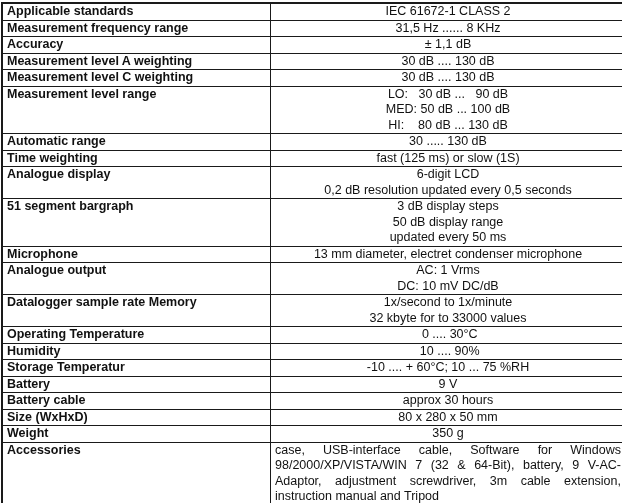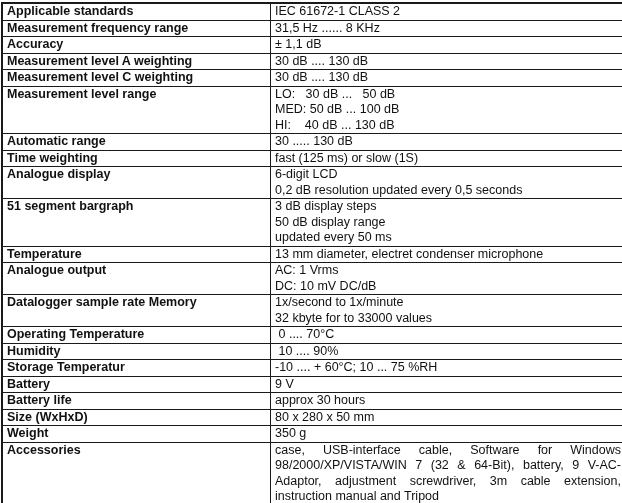--- a/index.html
+++ b/index.html
@@ -33,20 +33,21 @@
   }
   td.spec-label {
     width: 260px;
     font-weight: bold;
   }
   td.spec-value {
     width: 346px;
   }
   .spec-value-line {
     white-space: pre-wrap;
+    text-align: center;
   }
   td.spec-value.justify .spec-value-line {
     text-align: justify;
     white-space: normal;
   }
 </style>
 </head>
 <body>
 
 <div class="spec-table-wrap">
@@ -78,23 +79,23 @@
         </tr>
         <tr>
           <td class="spec-label">Measurement level C weighting</td>
           <td class="spec-value">
             <div class="spec-value-line">30 dB .... 130 dB</div>
           </td>
         </tr>
         <tr>
           <td class="spec-label">Measurement level range</td>
           <td class="spec-value">
-            <div class="spec-value-line">LO:   30 dB ...   50 dB</div>
+            <div class="spec-value-line">LO:   30 dB ...   90 dB</div>
             <div class="spec-value-line">MED: 50 dB ... 100 dB</div>
-            <div class="spec-value-line">HI:    40 dB ... 130 dB</div>
+            <div class="spec-value-line">HI:    80 dB ... 130 dB</div>
           </td>
         </tr>
         <tr>
           <td class="spec-label">Automatic range</td>
           <td class="spec-value">
             <div class="spec-value-line">30 ..... 130 dB</div>
           </td>
         </tr>
         <tr>
           <td class="spec-label">Time weighting</td>
@@ -111,21 +112,21 @@
         </tr>
         <tr>
           <td class="spec-label">51 segment bargraph</td>
           <td class="spec-value">
             <div class="spec-value-line">3 dB display steps</div>
             <div class="spec-value-line">50 dB display range</div>
             <div class="spec-value-line">updated every 50 ms</div>
           </td>
         </tr>
         <tr>
-          <td class="spec-label">Temperature</td>
+          <td class="spec-label">Microphone</td>
           <td class="spec-value">
             <div class="spec-value-line">13 mm diameter, electret condenser microphone</div>
           </td>
         </tr>
         <tr>
           <td class="spec-label">Analogue output</td>
           <td class="spec-value">
             <div class="spec-value-line">AC: 1 Vrms</div>
             <div class="spec-value-line">DC: 10 mV DC/dB</div>
           </td>
@@ -133,21 +134,21 @@
         <tr>
           <td class="spec-label">Datalogger sample rate Memory</td>
           <td class="spec-value">
             <div class="spec-value-line">1x/second to 1x/minute</div>
             <div class="spec-value-line">32 kbyte for to 33000 values</div>
           </td>
         </tr>
         <tr>
           <td class="spec-label">Operating Temperature</td>
           <td class="spec-value">
-            <div class="spec-value-line"> 0 .... 70°C</div>
+            <div class="spec-value-line"> 0 .... 30°C</div>
           </td>
         </tr>
         <tr>
           <td class="spec-label">Humidity</td>
           <td class="spec-value">
             <div class="spec-value-line"> 10 .... 90%</div>
           </td>
         </tr>
         <tr>
           <td class="spec-label">Storage Temperatur</td>
@@ -155,21 +156,21 @@
             <div class="spec-value-line">-10 .... + 60°C; 10 ... 75 %RH</div>
           </td>
         </tr>
         <tr>
           <td class="spec-label">Battery</td>
           <td class="spec-value">
             <div class="spec-value-line">9 V</div>
           </td>
         </tr>
         <tr>
-          <td class="spec-label">Battery life</td>
+          <td class="spec-label">Battery cable</td>
           <td class="spec-value">
             <div class="spec-value-line">approx 30 hours</div>
           </td>
         </tr>
         <tr>
           <td class="spec-label">Size (WxHxD)</td>
           <td class="spec-value">
             <div class="spec-value-line">80 x 280 x 50 mm</div>
           </td>
         </tr>

